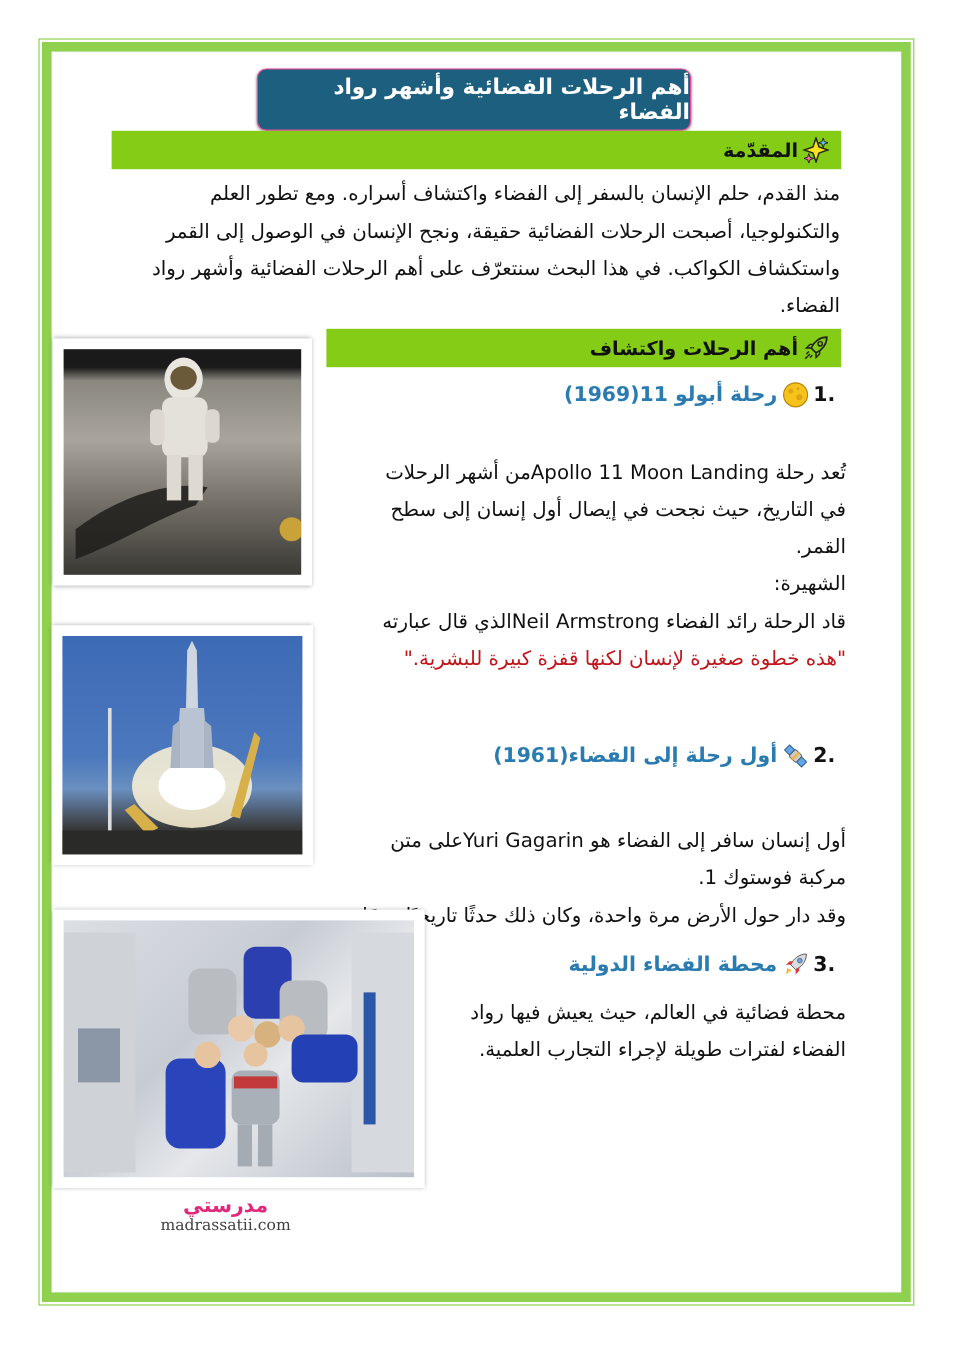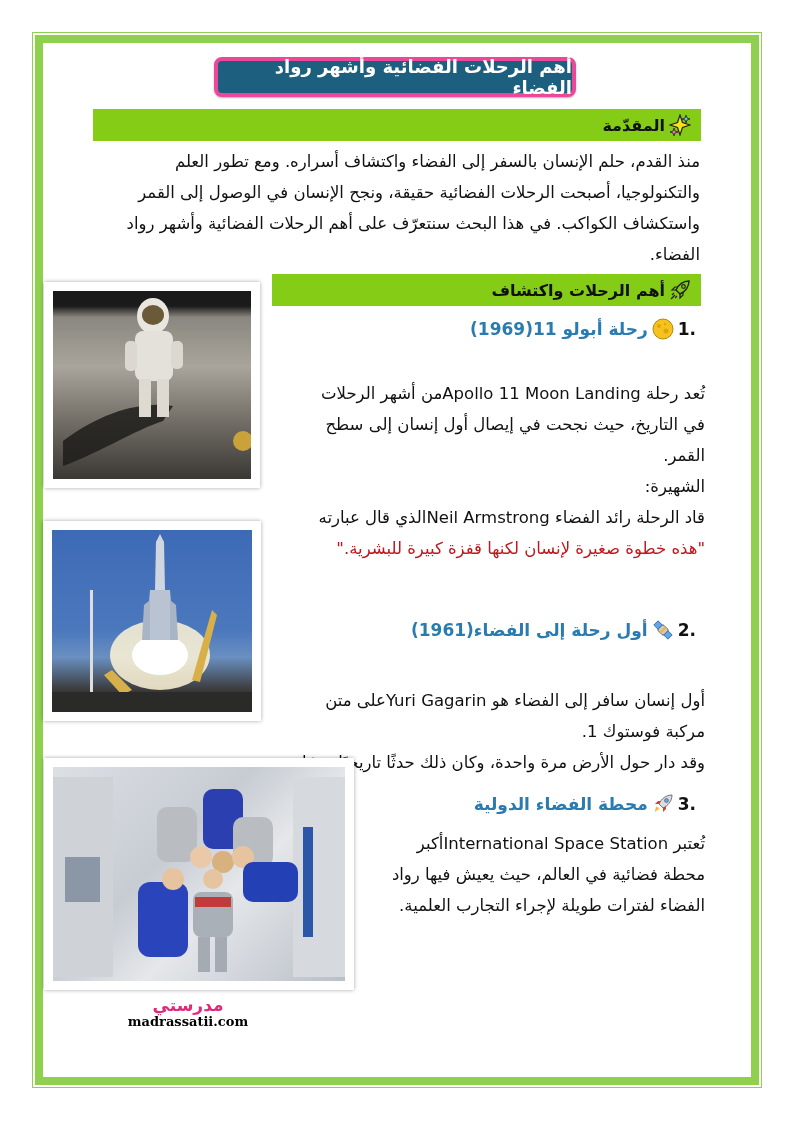--- a/index.html
+++ b/index.html
@@ -2,39 +2,39 @@
 <html><head>
 <meta charset="utf-8">
 <style>
   html, body { margin:0; padding:0; background:#ffffff; }
   body { width:794px; height:1123px; position:relative; overflow:hidden;
          font-family:"DejaVu Sans", sans-serif; color:#111; }
   .frame-outer { position:absolute; left:32px; top:32px; width:730px; height:1056px;
          border:1px solid #8fd14f; box-sizing:border-box; }
   .frame-inner { position:absolute; left:35px; top:35px; width:724px; height:1050px;
          border:8px solid #8fd14f; box-sizing:border-box; }
-  .title-box { position:absolute; left:214px; top:57px; width:362px; height:40px;
-         background:#1d5f7f; border:4px solid #ec4899; border-radius:8px; box-sizing:border-box;
+  .title-box { position:absolute; left:214px; top:57px; width:362px; height:52px;
+         background:#1d5f7f; border:1px solid #ec4899; border-radius:8px; box-sizing:border-box;
          color:#fff; font-size:18px; font-weight:bold; display:flex; align-items:center;
          justify-content:center; direction:rtl; box-shadow:0 1px 2px rgba(0,0,0,0.3); }
   .section-bar { position:absolute; background:#84cc16; height:32px; box-sizing:border-box;
          direction:rtl; display:flex; align-items:center; padding-right:10px;
          font-size:16px; font-weight:bold; color:#111; }
   .section-bar .ico { display:inline-block; width:22px; height:22px; margin-left:4px; }
   .para { position:absolute; direction:rtl; text-align:right; font-size:16.5px; line-height:31px; color:#111; }
   .trip-title { position:absolute; direction:rtl; text-align:right; font-size:17px; font-weight:bold; color:#2a7bb0;
          display:flex; align-items:center; gap:4px; }
   .trip-title .num { color:#111; }
   .trip-title .ico { display:inline-block; width:22px; height:22px; }
   .quote { color:#c0161c; }
   .photo { position:absolute; background:#fff; box-shadow:0 0 4px rgba(0,0,0,0.35); box-sizing:border-box; padding:9px; }
   .photo .inner { width:100%; height:100%; overflow:hidden; position:relative; }
   .logo { position:absolute; left:95px; top:996px; width:130px; text-align:center;margin-left:28px; }
   .logo .ar { color:#e0297a; font-weight:bold; font-size:17px; direction:rtl; line-height:18px; }
-  .logo .en { color:#000000; font-weight:bold; font-size:13px; font-family:"DejaVu Serif", serif; line-height:16px; }
+  .logo .en { color:#404040; font-weight:normal; font-size:13px; font-family:"DejaVu Serif", serif; line-height:16px; }
 </style>
 </head>
 <body>
 
 <div class="frame-outer"></div>
 <div class="frame-inner"></div>
 
 <div class="title-box">أهم الرحلات الفضائية وأشهر رواد الفضاء</div>
 
 <div class="section-bar" style="left:93px; top:109px; width:608px;">
@@ -178,21 +178,20 @@
         <path d="M7 11 L3 11 L6 8 L9 8 Z" fill="#d93a3a"></path>
         <path d="M11 15 L11 19 L14 16 L14 13 Z" fill="#d93a3a"></path>
         <path d="M7 15 L3 19 L4 14 Z" fill="#f4a42c"></path>
         <path d="M7 15 L5 17" stroke="#f6d24a" stroke-width="2"></path>
       </svg>
   </span>
   <span>محطة الفضاء الدولية</span>
 </div>
 
 <div class="para" style="left:370px; top:828px; width:335px;">
-  <div>تُعتبر  International Space Stationأكبر</div>
   <div>محطة فضائية في العالم، حيث يعيش فيها رواد</div>
   <div>الفضاء لفترات طويلة لإجراء التجارب العلمية.</div>
 </div>
 
 <div class="logo">
   <div class="ar">مدرستي</div>
   <div class="en">madrassatii.com</div>
 </div>
 
 </body></html>

